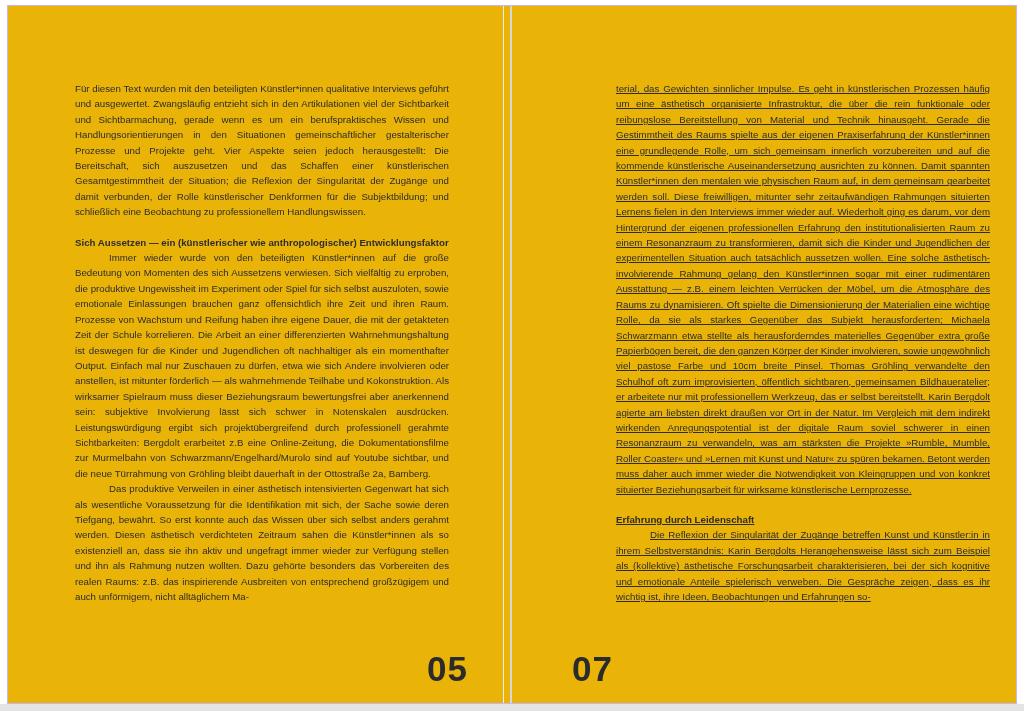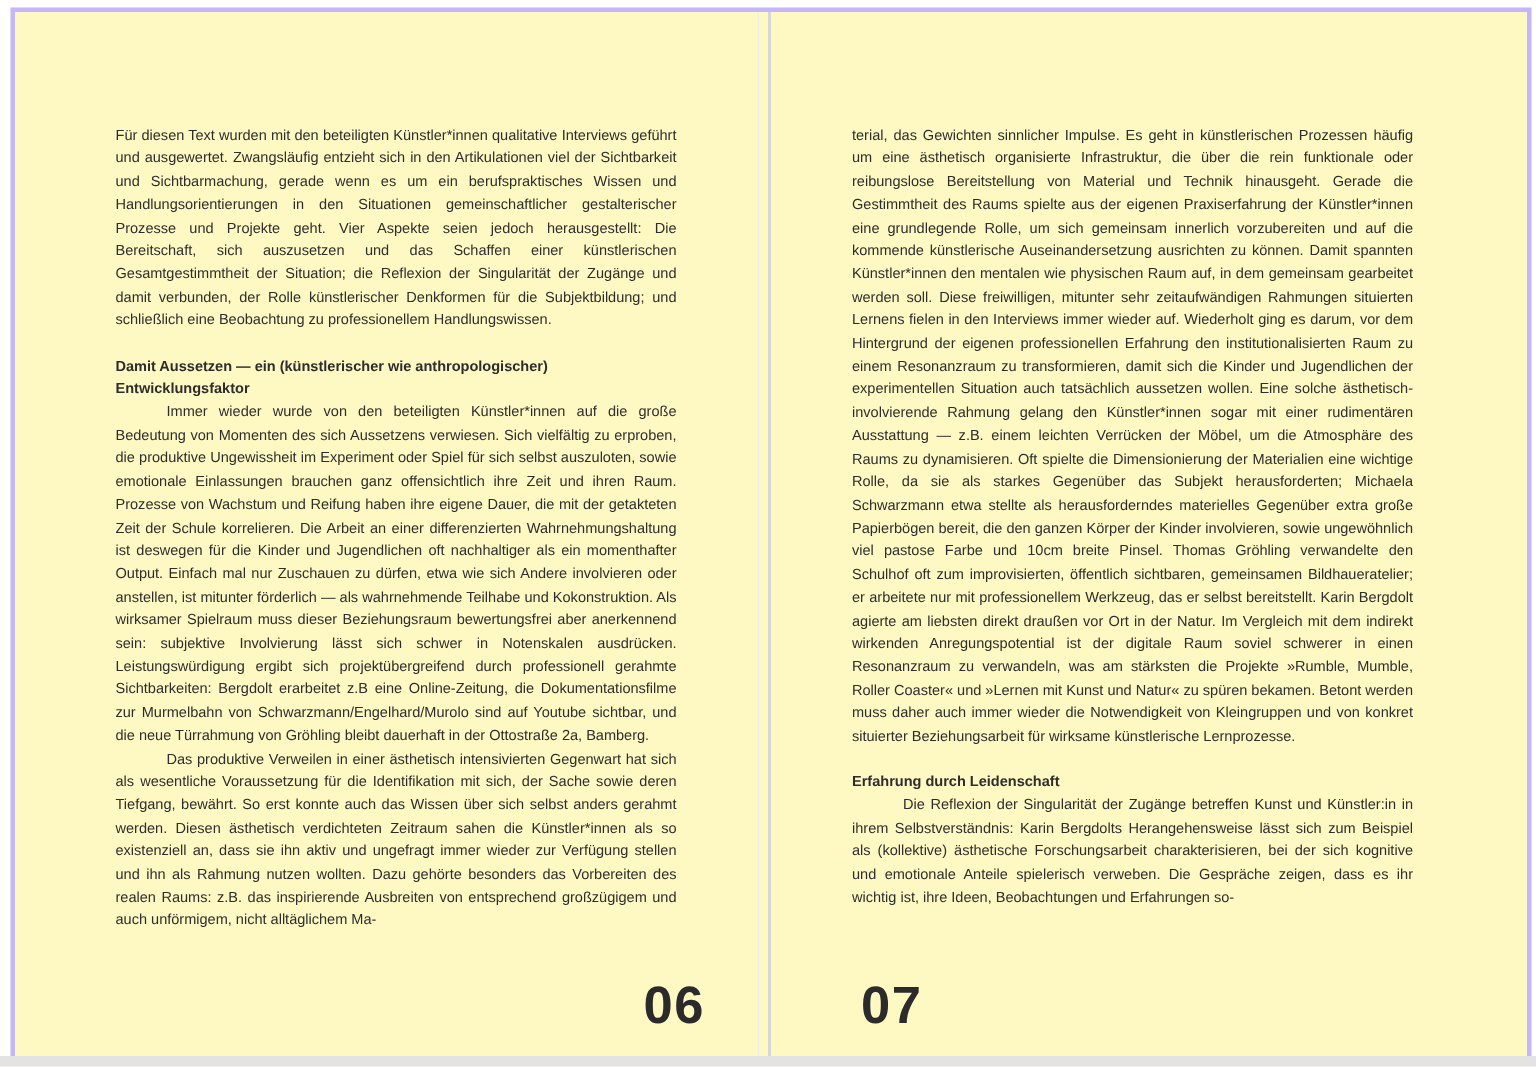--- a/index.html
+++ b/index.html
@@ -18,22 +18,22 @@
     width: 1024px;
     height: 7px;
     background: #e3e3e3;
   }
   .spread {
     position: absolute;
     left: 7px;
     top: 5px;
     width: 1008px;
     height: 697px;
-    background: #fef9c3;
-    border: 3px solid #c4b5fd;
+    background: #eab308;
+    border: 1px solid #c4b5fd;
   }
   .gutter-line-faint {
     position: absolute;
     left: 495px;
     top: 0;
     bottom: 0;
     width: 1px;
     background: #eeeeee;
   }
   .gutter-line {
@@ -49,21 +49,21 @@
     top: 75px;
     width: 374px;
     font-size: 9.7px;
     line-height: 15.4px;
     color: #2d2d2d;
     text-align: justify;
     hyphens: auto;
     -webkit-hyphens: auto;
   }
   .text-col.left  { left: 67px; }
-  .text-col.right { left: 558px; }
+  .text-col.right { left: 608px; text-decoration: underline; }
   .para { margin: 0; }
   .para.indent { text-indent: 34px; }
   .heading {
     margin: 15px 0 0 0;
     font-weight: bold;
     text-align: left;
   }
   .pagenum {
     position: absolute;
     top: 645px;
@@ -82,32 +82,32 @@
     left: 564px;
   }
 </style>
 </head>
 <body>
 
 <div class="spread">
 
   <div class="text-col left">
       <div class="para">Für diesen Text wurden mit den beteiligten Künstler*innen qualitative Interviews geführt und ausgewertet. Zwangsläufig entzieht sich in den Artikulationen viel der Sichtbarkeit und Sichtbarmachung, gerade wenn es um ein berufspraktisches Wissen und Handlungsorientierungen in den Situationen gemeinschaftlicher gestalterischer Prozesse und Projekte geht. Vier Aspekte seien jedoch herausgestellt: Die Bereitschaft, sich auszusetzen und das Schaffen einer künstlerischen Gesamtgestimmtheit der Situation; die Reflexion der Singularität der Zugänge und damit verbunden, der Rolle künstlerischer Denkformen für die Subjektbildung; und schließlich eine Beobachtung zu professionellem Handlungswissen.</div>
-      <div class="heading">Damit Aussetzen — ein (künstlerischer wie anthropologischer) Entwicklungsfaktor</div>
+      <div class="heading">Sich Aussetzen — ein (künstlerischer wie anthropologischer) Entwicklungsfaktor</div>
       <div class="para indent">Immer wieder wurde von den beteiligten Künstler*innen auf die große Bedeutung von Momenten des sich Aussetzens verwiesen. Sich vielfältig zu erproben, die produktive Ungewissheit im Experiment oder Spiel für sich selbst auszuloten, sowie emotionale Einlassungen brauchen ganz offensichtlich ihre Zeit und ihren Raum. Prozesse von Wachstum und Reifung haben ihre eigene Dauer, die mit der getakteten Zeit der Schule korrelieren. Die Arbeit an einer differenzierten Wahrnehmungshaltung ist deswegen für die Kinder und Jugendlichen oft nachhaltiger als ein momenthafter Output. Einfach mal nur Zuschauen zu dürfen, etwa wie sich Andere involvieren oder anstellen, ist mitunter förderlich — als wahrnehmende Teilhabe und Kokonstruktion. Als wirksamer Spielraum muss dieser Beziehungsraum bewertungsfrei aber anerkennend sein: subjektive Involvierung lässt sich schwer in Notenskalen ausdrücken. Leistungswürdigung ergibt sich projektübergreifend durch professionell gerahmte Sichtbarkeiten: Bergdolt erarbeitet z.B eine Online-Zeitung, die Dokumentationsfilme zur Murmelbahn von Schwarzmann/Engelhard/Murolo sind auf Youtube sichtbar, und die neue Türrahmung von Gröhling bleibt dauerhaft in der Ottostraße 2a, Bamberg.</div>
       <div class="para indent">Das produktive Verweilen in einer ästhetisch intensivierten Gegenwart hat sich als wesentliche Voraussetzung für die Identifikation mit sich, der Sache sowie deren Tiefgang, bewährt. So erst konnte auch das Wissen über sich selbst anders gerahmt werden. Diesen ästhetisch verdichteten Zeitraum sahen die Künstler*innen als so existenziell an, dass sie ihn aktiv und ungefragt immer wieder zur Verfügung stellen und ihn als Rahmung nutzen wollten. Dazu gehörte besonders das Vorbereiten des realen Raums: z.B. das inspirierende Ausbreiten von entsprechend großzügigem und auch unförmigem, nicht alltäglichem Ma-</div>
     </div>
 
   <div class="text-col right">
       <div class="para">terial, das Gewichten sinnlicher Impulse. Es geht in künstlerischen Prozessen häufig um eine ästhetisch organisierte Infrastruktur, die über die rein funktionale oder reibungslose Bereitstellung von Material und Technik hinausgeht. Gerade die Gestimmtheit des Raums spielte aus der eigenen Praxiserfahrung der Künstler*innen eine grundlegende Rolle, um sich gemeinsam innerlich vorzubereiten und auf die kommende künstlerische Auseinandersetzung ausrichten zu können. Damit spannten Künstler*innen den mentalen wie physischen Raum auf, in dem gemeinsam gearbeitet werden soll. Diese freiwilligen, mitunter sehr zeitaufwändigen Rahmungen situierten Lernens fielen in den Interviews immer wieder auf. Wiederholt ging es darum, vor dem Hintergrund der eigenen professionellen Erfahrung den institutionalisierten Raum zu einem Resonanzraum zu transformieren, damit sich die Kinder und Jugendlichen der experimentellen Situation auch tatsächlich aussetzen wollen. Eine solche ästhetisch-involvierende Rahmung gelang den Künstler*innen sogar mit einer rudimentären Ausstattung — z.B. einem leichten Verrücken der Möbel, um die Atmosphäre des Raums zu dynamisieren. Oft spielte die Dimensionierung der Materialien eine wichtige Rolle, da sie als starkes Gegenüber das Subjekt herausforderten; Michaela Schwarzmann etwa stellte als herausforderndes materielles Gegenüber extra große Papierbögen bereit, die den ganzen Körper der Kinder involvieren, sowie ungewöhnlich viel pastose Farbe und 10cm breite Pinsel. Thomas Gröhling verwandelte den Schulhof oft zum improvisierten, öffentlich sichtbaren, gemeinsamen Bildhaueratelier; er arbeitete nur mit professionellem Werkzeug, das er selbst bereitstellt. Karin Bergdolt agierte am liebsten direkt draußen vor Ort in der Natur. Im Vergleich mit dem indirekt wirkenden Anregungspotential ist der digitale Raum soviel schwerer in einen Resonanzraum zu verwandeln, was am stärksten die Projekte »Rumble, Mumble, Roller Coaster« und »Lernen mit Kunst und Natur« zu spüren bekamen. Betont werden muss daher auch immer wieder die Notwendigkeit von Kleingruppen und von konkret situierter Beziehungsarbeit für wirksame künstlerische Lernprozesse.</div>
       <div class="heading">Erfahrung durch Leidenschaft</div>
       <div class="para indent">Die Reflexion der Singularität der Zugänge betreffen Kunst und Künstler:in in ihrem Selbstverständnis: Karin Bergdolts Herangehensweise lässt sich zum Beispiel als (kollektive) ästhetische Forschungsarbeit charakterisieren, bei der sich kognitive und emotionale Anteile spielerisch verweben. Die Gespräche zeigen, dass es ihr wichtig ist, ihre Ideen, Beobachtungen und Erfahrungen so-</div>
     </div>
 
-  <div class="pagenum left">06</div>
+  <div class="pagenum left">05</div>
 
   <div class="pagenum right">07</div>
 
   <div class="gutter-line-faint"></div>
   <div class="gutter-line"></div>
 
 </div>
 
 <div class="bottom-strip"></div>
 

